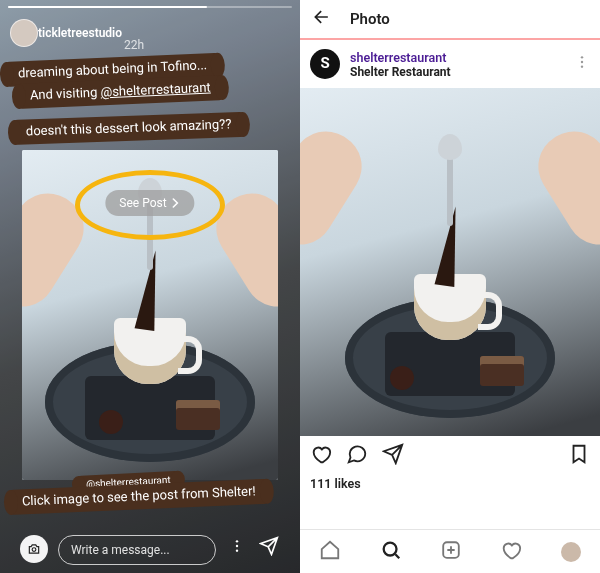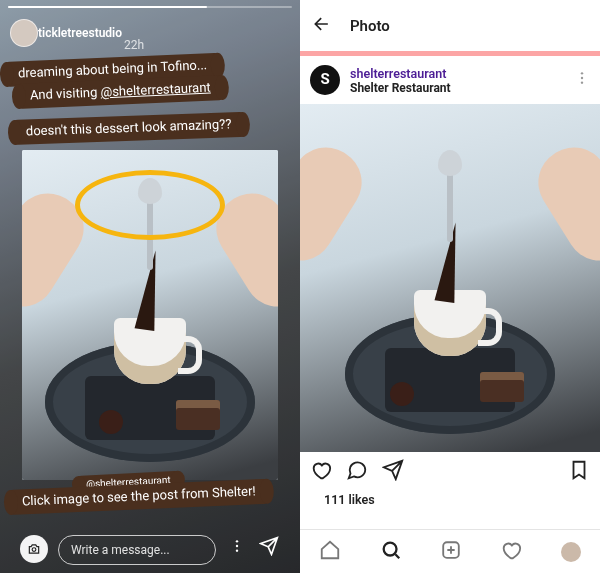--- a/index.html
+++ b/index.html
@@ -51,35 +51,35 @@
 
     
     .story-bar { position:absolute; bottom:8px; left:0; right:0; display:flex; gap:10px; padding:0 20px; z-index:6;}
     .cam-btn { width:28px; height:28px; border-radius:50%; background:rgba(255,255,255,.95); display:flex; align-items:center; justify-content:center; color:#222;}
     .msg-pill { flex:1; height:30px; border:1px solid rgba(255,255,255,.75); border-radius:16px; display:flex; align-items:center; padding:0 12px; color:rgba(255,255,255,.85); font-size:12px; background:transparent;}
     .ico-btn { width:22px; height:22px; color:#fff; display:flex; align-items:center; justify-content:center;}
     .white-svg { stroke:#fff; fill:none; stroke-width:2;}
 
     
     .feed { position:relative; width:300px; height:573px; flex:none; background:#fff; display:flex; flex-direction:column;}
-    .feed-top { height:56px; display:flex; align-items:center; gap:18px; padding:0 12px; border-bottom:5px solid #fca5a5;}
+    .feed-top { height:40px; display:flex; align-items:center; gap:18px; padding:0 12px; border-bottom:2px solid #fca5a5;}
     .feed-title { font-size:15px; font-weight:600; color:#222;}
     .back svg { stroke:#222; stroke-width:2; fill:none;}
     .post-header { height:48px; display:flex; align-items:center; gap:10px; padding:0 10px;}
     .avatar-circ { width:30px; height:30px; border-radius:50%; background:#111; display:flex; align-items:center; justify-content:center; color:#fff; font-size:15px; font-weight:700;}
     .avatar-circ span{ transform:translateY(-1px);}
     .post-user { font-size:12.5px; font-weight:600; color:#4c1d95; line-height:1.2;}
     .post-loc { font-size:12px; color:#222;font-weight:bold;}
     .post-more { margin-left:auto;}
     .post-more svg circle{ fill:#999;}
     .photo { position:relative; width:100%; height:348px; overflow:hidden;}
     .actions { height:40px; display:flex; align-items:center; gap:14px; padding:0 10px;}
     .actions .spacer { flex:1;}
     .actions svg { width:22px; height:22px; stroke:#222; fill:none; stroke-width:2;}
-    .likes { padding:0 24px; font-size:12.5px; font-weight:600; color:#222;}
+    .likes { padding:0 10px; font-size:12.5px; font-weight:600; color:#222;}
     .nav { margin-top:auto; height:44px; border-top:1px solid #e4e4e4; display:flex; align-items:center; justify-content:space-around;}
     .nav svg { width:22px; height:22px; stroke:#777; fill:none; stroke-width:2;}
     .nav .active svg { stroke:#222; stroke-width:2.5;}
     .nav .avatar-tiny { width:20px; height:20px; border-radius:50%; background:#cbb9a9;}
 
   </style>
 </head>
 <body>
 
 <div class="story">
@@ -106,20 +106,26 @@
         <div class="slate"></div>
       <div class="cake"></div>
         <div class="truffle"></div>
       <div class="cup"></div>
         <div class="choco"></div>
         <div class="spoon"></div>
     </div>
   </div>
 
   <div class="ring"></div>
+  <div class="seepost">
+    <span>See Post</span>
+    <svg viewBox="0 0 10 10">
+        <path d="M3 1l4 4-4 4" stroke="#fff" stroke-width="1.6" fill="none" stroke-linecap="round"></path>
+      </svg>
+  </div>
 
   <div class="brush b4">@shelterrestaurant</div>
   <div class="brush b5">Click image to see the post from Shelter!</div>
 
   <div class="story-bar">
     <div class="cam-btn">
       <svg width="14" height="14" viewBox="0 0 24 24">
           <path d="M4 8h3l2-3h6l2 3h3v11H4z" fill="none" stroke="#222" stroke-width="2"></path>
           <circle cx="12" cy="13" r="3.2" fill="none" stroke="#222" stroke-width="2"></circle>
         </svg>

